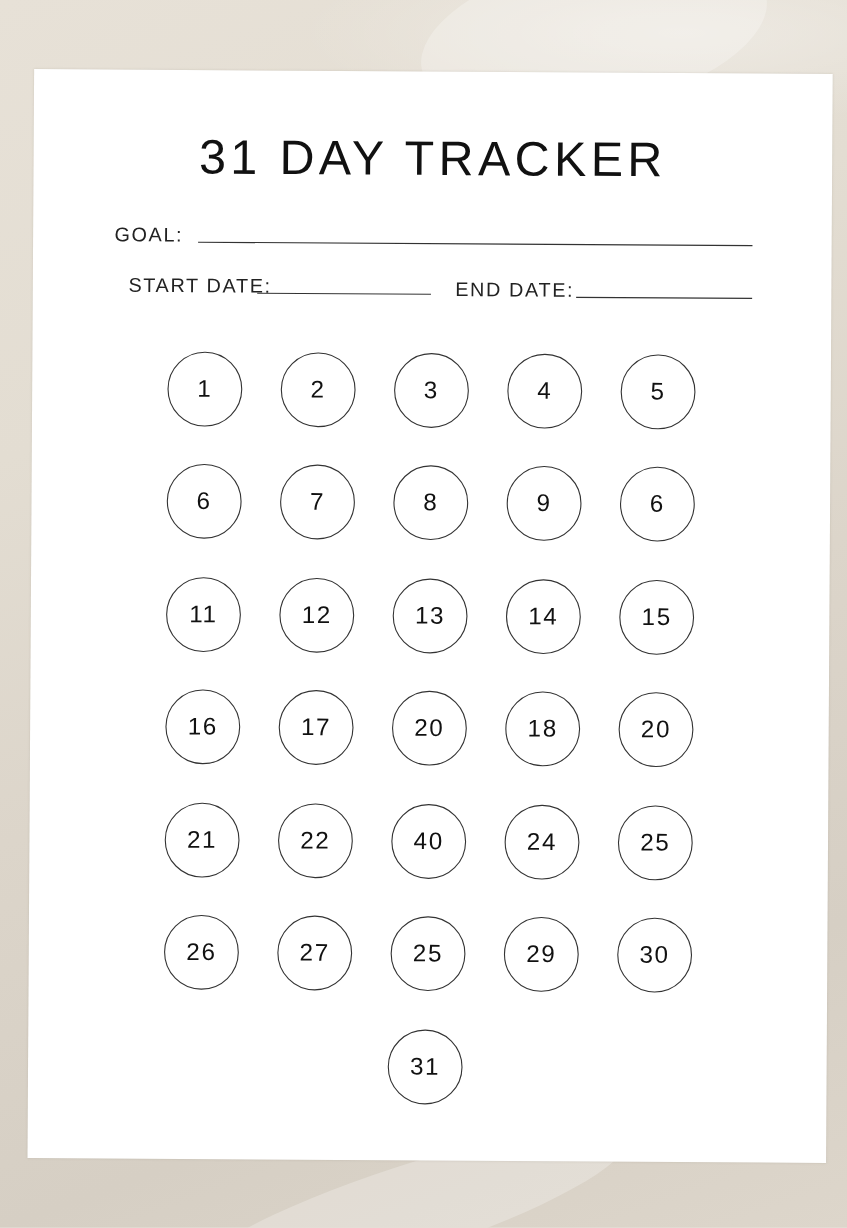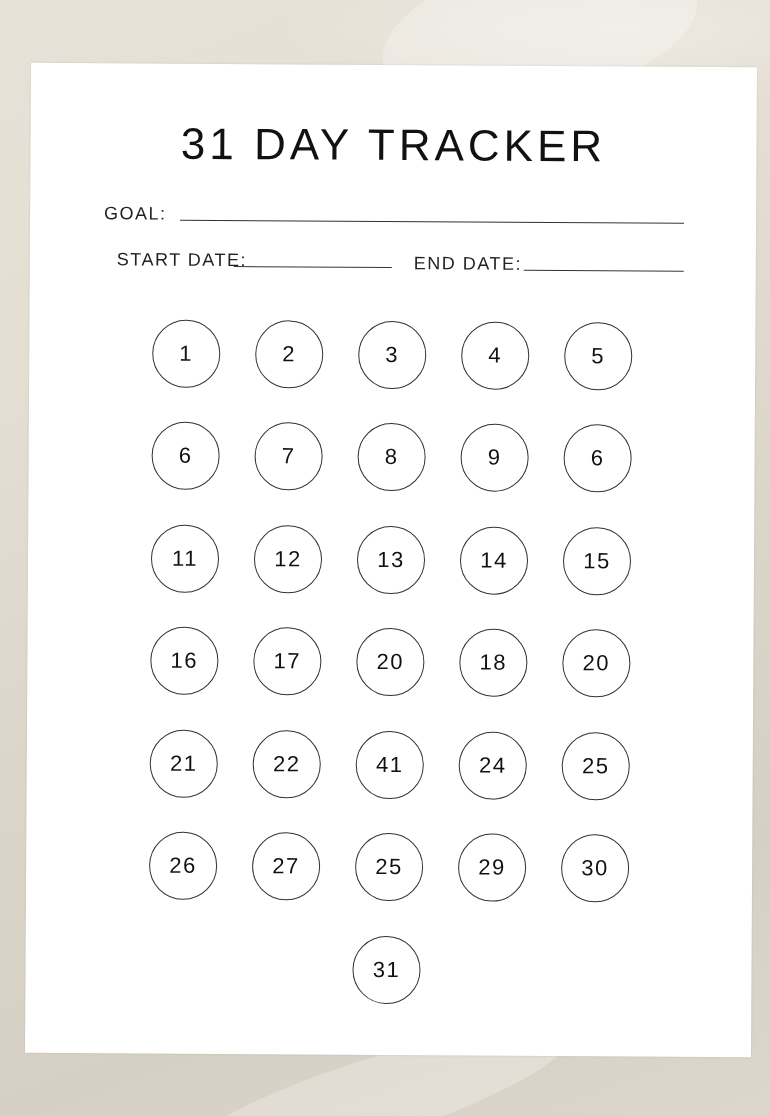--- a/index.html
+++ b/index.html
@@ -70,21 +70,21 @@
       <div class="circle" style="left: 329px; top: 461px;">13</div>
       <div class="circle" style="left: 432px; top: 461px;">14</div>
       <div class="circle" style="left: 535px; top: 461px;">15</div>
       <div class="circle" style="left: 123px; top: 563px;">16</div>
       <div class="circle" style="left: 226px; top: 563px;">17</div>
       <div class="circle" style="left: 329px; top: 563px;">20</div>
       <div class="circle" style="left: 432px; top: 563px;">18</div>
       <div class="circle" style="left: 535px; top: 563px;">20</div>
       <div class="circle" style="left: 123px; top: 666px;">21</div>
       <div class="circle" style="left: 226px; top: 666px;">22</div>
-      <div class="circle" style="left: 329px; top: 666px;">41</div>
+      <div class="circle" style="left: 329px; top: 666px;">40</div>
       <div class="circle" style="left: 432px; top: 666px;">24</div>
       <div class="circle" style="left: 535px; top: 666px;">25</div>
       <div class="circle" style="left: 123px; top: 768px;">26</div>
       <div class="circle" style="left: 226px; top: 768px;">27</div>
       <div class="circle" style="left: 329px; top: 768px;">25</div>
       <div class="circle" style="left: 432px; top: 768px;">29</div>
       <div class="circle" style="left: 535px; top: 768px;">30</div>
       <div class="circle" style="left: 327px; top: 871px;">31</div>
     </div>
 </div>

